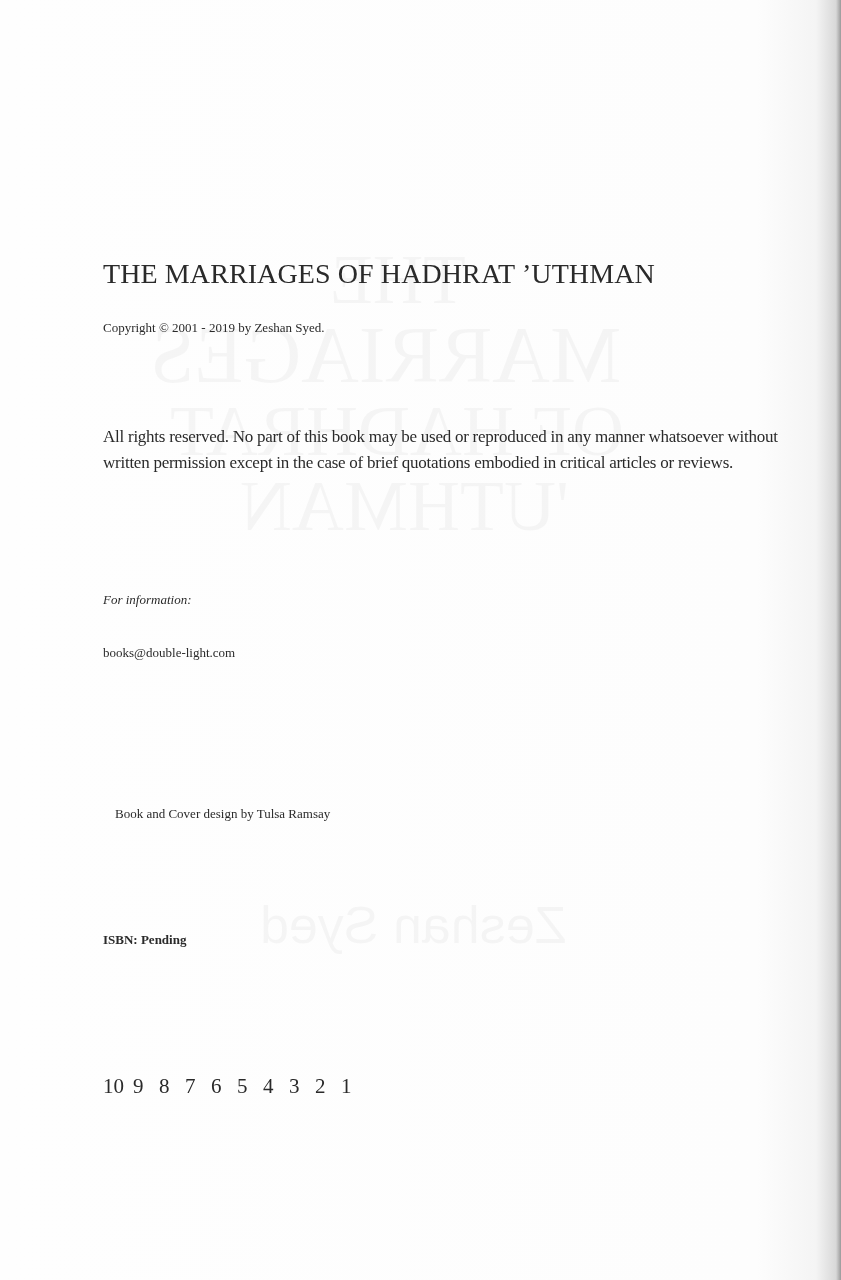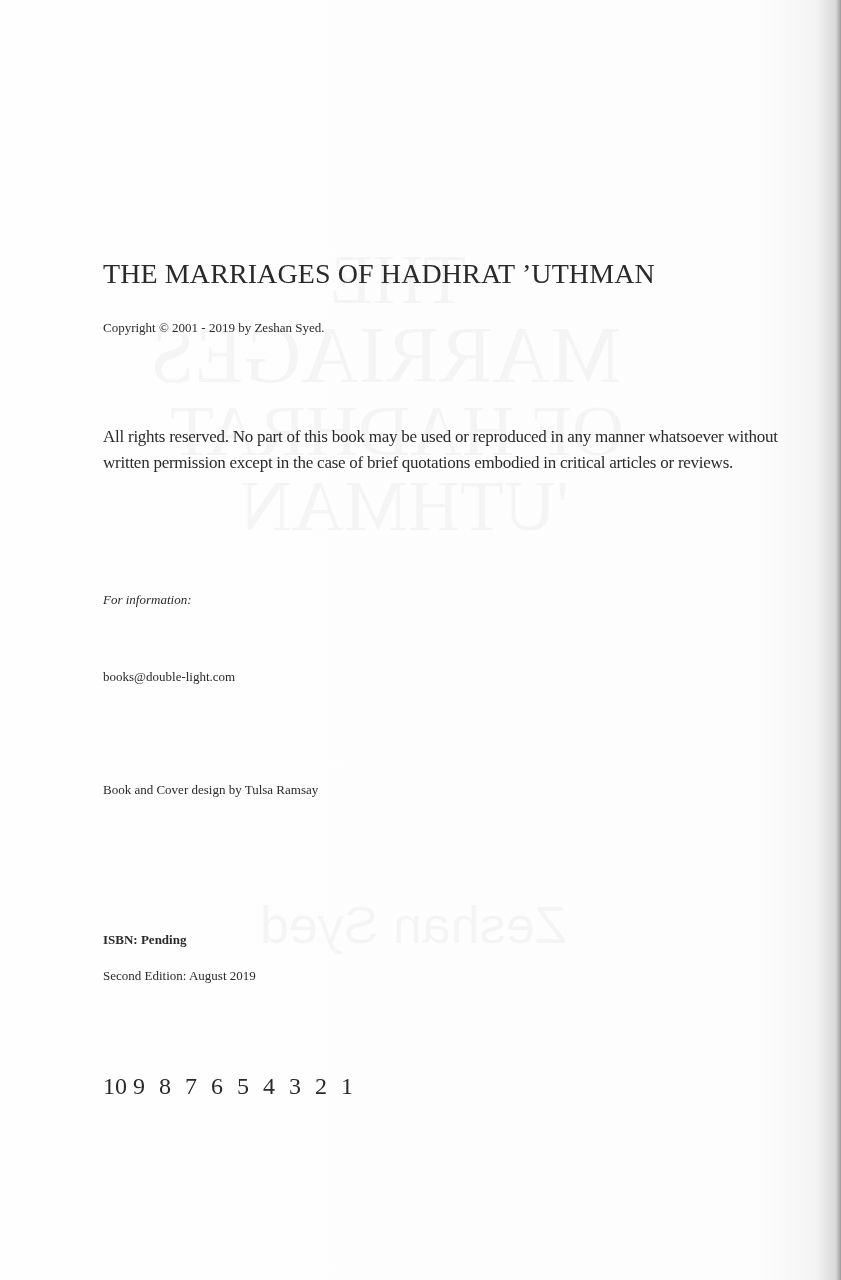--- a/index.html
+++ b/index.html
@@ -42,21 +42,21 @@
     width: 700px;
     font-size: 17px;
     line-height: 26px;
     letter-spacing: -0.25px;
     word-spacing: 0px;
   }
   .numbers {
     position: absolute;
     left: 103px;
     top: 1074px;
-    font-size: 24px;
+    font-size: 21px;
     line-height: 24px;
     display: flex;
     gap: 0;
   }
   .numbers span {
     display: inline-block;
     width: 26px;
   }
   .numbers span:first-child {
     width: 30px;
@@ -74,29 +74,28 @@
   <div class="ghost" style="left:260px; top:895px; font-family:'Liberation Sans', sans-serif; font-size:52px;">Zeshan Syed</div>
 
   <div class="line" style="top:262px; font-size:28px; letter-spacing:0.1px;">THE MARRIAGES OF HADHRAT ’UTHMAN</div>
 
   <div class="line" style="top:316px;">Copyright © 2001 - 2019 by Zeshan Syed.</div>
 
   <div class="para" style="top:424px;">All rights reserved. No part of this book may be used or reproduced in any manner whatsoever  without written permission except in the case of brief quotations embodied in critical articles or reviews.</div>
 
   <div class="line" style="top:588px;font-style:italic;">For information:</div>
 
-  <div class="line" style="top:665px;">books@double-light.com</div>
+  <div class="line" style="top:641px;">books@double-light.com</div>
 
 
-  <div class="line" style="top:778px;">Book and Cover design by Tulsa Ramsay</div>
+  <div class="line" style="top:802px;margin-left:12px;">Book and Cover design by Tulsa Ramsay</div>
 
 
   <div class="line" style="top:928px;font-weight:bold;">ISBN: Pending</div>
 
-  <div class="line" style="top:964px;">Second Edition: August 2019</div>
 
   <div class="numbers">
     <span>10</span>
     <span>9</span>
     <span>8</span>
     <span>7</span>
     <span>6</span>
     <span>5</span>
     <span>4</span>
     <span>3</span>

